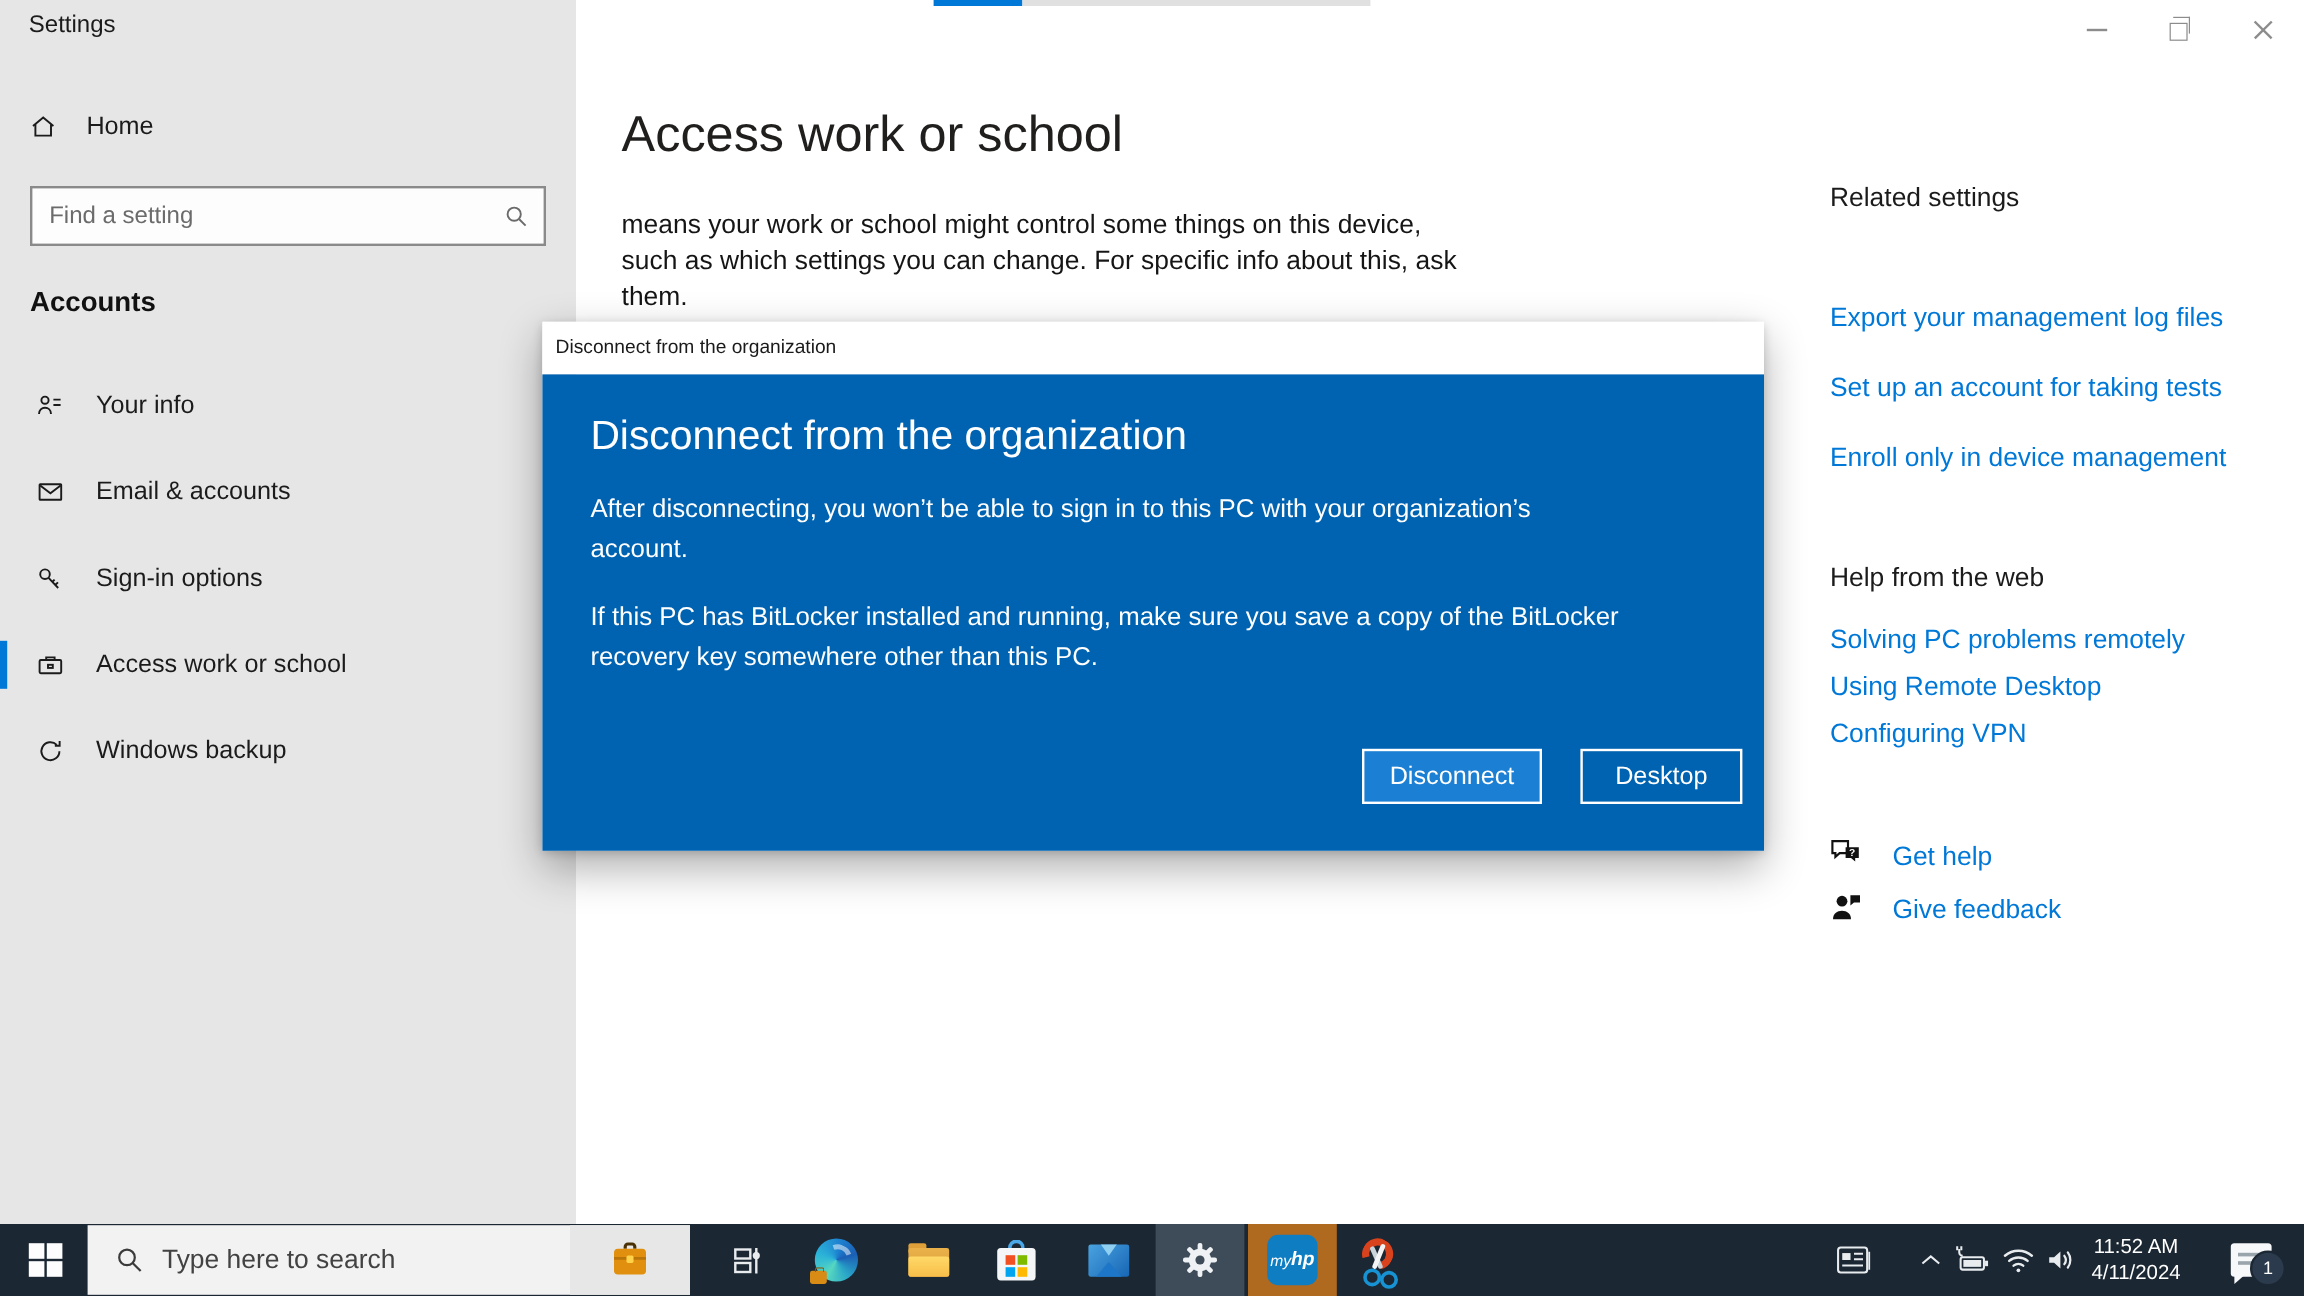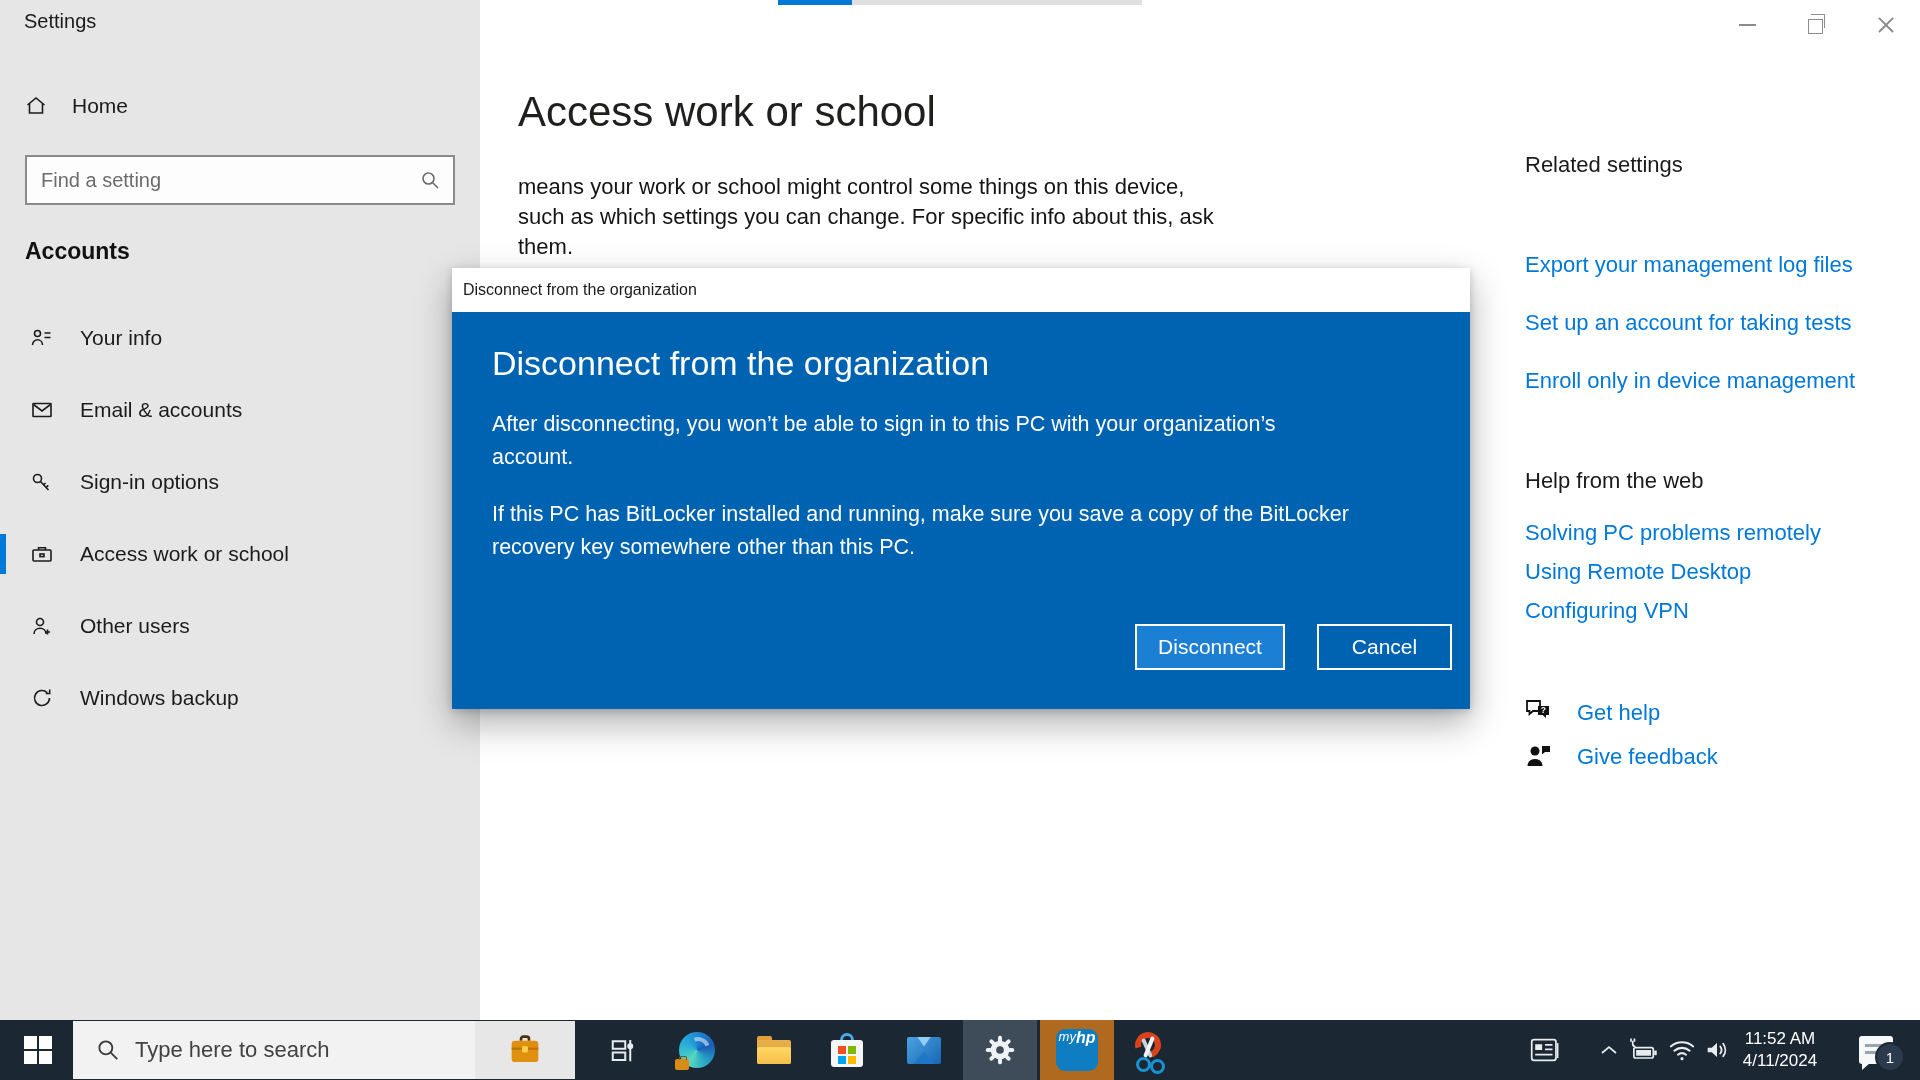--- a/index.html
+++ b/index.html
@@ -111,21 +111,21 @@
   
   .mailicon{position:relative;width:34px;height:27px;background:linear-gradient(135deg,#4aa3e0,#1766b5);
     border-radius:2px;overflow:hidden;}
   .mailicon::before{content:"";position:absolute;left:3px;top:-10px;width:28px;height:20px;
     background:#8fd0f2;transform:rotate(0deg) skewY(0deg);
     clip-path:polygon(0 0,100% 0,50% 100%);}
   .mailicon::after{content:"";position:absolute;left:0;bottom:-8px;width:34px;height:20px;
     background:#1e76c8;clip-path:polygon(0 100%,50% 0,100% 100%);}
   
   .myhpicon{width:42px;height:42px;border-radius:9px;background:#0e7dc2;display:flex;
-    align-items:flex-start;justify-content:center;color:#fff;font-style:italic;}
+    align-items:center;justify-content:center;color:#fff;font-style:italic;}
   .myhpicon .t1{font-size:13px;}
   .myhpicon .t2{font-size:16px;font-weight:bold;}
   
   .snipicon{position:relative;width:38px;height:40px;}
   .snipicon .swirl{position:absolute;left:4px;top:2px;width:26px;height:26px;border-radius:50%;
     border:6px solid #d8421c;border-bottom-color:transparent;transform:rotate(30deg);box-sizing:border-box;}
   .snipicon .blade1{position:absolute;left:16px;top:6px;width:4px;height:22px;background:#f2f4f6;
     transform:rotate(22deg);border-radius:2px;}
   .snipicon .blade2{position:absolute;left:14px;top:8px;width:4px;height:20px;background:#c9d4da;
     transform:rotate(-24deg);border-radius:2px;}
@@ -220,30 +220,20 @@
               <rect x="3" y="8" width="18" height="11" rx="1"></rect>
                 <path d="M8.5 8V5.8h7V8"></path>
               <rect x="10" y="12" width="4" height="2.6"></rect>
             </svg>
           </span>
           <span class="lbl">Access work or school</span>
         </div>
         <div class="nav-item">
           <span class="sicon">
             <svg width="24" height="24" viewBox="0 0 24 24" fill="none" stroke="#1b1b1b" stroke-width="1.6">
-              <circle cx="10" cy="8" r="3.5"></circle>
-                <path d="M4 20c0-3.6 2.7-5.7 6-5.7s6 2.1 6 5.7"></path>
-              <path d="M17.5 15.5v5M15 18h5"></path>
-            </svg>
-          </span>
-          <span class="lbl">Other users</span>
-        </div>
-        <div class="nav-item">
-          <span class="sicon">
-            <svg width="24" height="24" viewBox="0 0 24 24" fill="none" stroke="#1b1b1b" stroke-width="1.6">
               <path d="M19.5 12a7.5 7.5 0 1 1-2.2-5.3"></path>
                 <path d="M19.7 3.5v4h-4"></path>
             </svg>
           </span>
           <span class="lbl">Windows backup</span>
         </div>
       </div>
     </div>
 
     <div class="strip-accent"></div>
@@ -302,21 +292,21 @@
     <div class="dialog">
       <div class="dlg-titlebar">
         <span>Disconnect from the organization</span>
       </div>
       <div class="dlg-body">
         <div class="dlg-head">Disconnect from the organization</div>
         <div class="dlg-p dlg-p1">After disconnecting, you won’t be able to sign in to this PC with your organization’s account.</div>
         <div class="dlg-p dlg-p2">If this PC has BitLocker installed and running, make sure you save a copy of the BitLocker recovery key somewhere other than this PC.</div>
         <div class="dlg-btns">
           <button class="dlg-btn primary">Disconnect</button>
-          <button class="dlg-btn secondary">Cancel</button>
+          <button class="dlg-btn secondary">Desktop</button>
         </div>
       </div>
     </div>
   </div>
 
   <div class="taskbar">
 
     <div class="startbtn">
       <div class="winlogo">
         <div></div>

